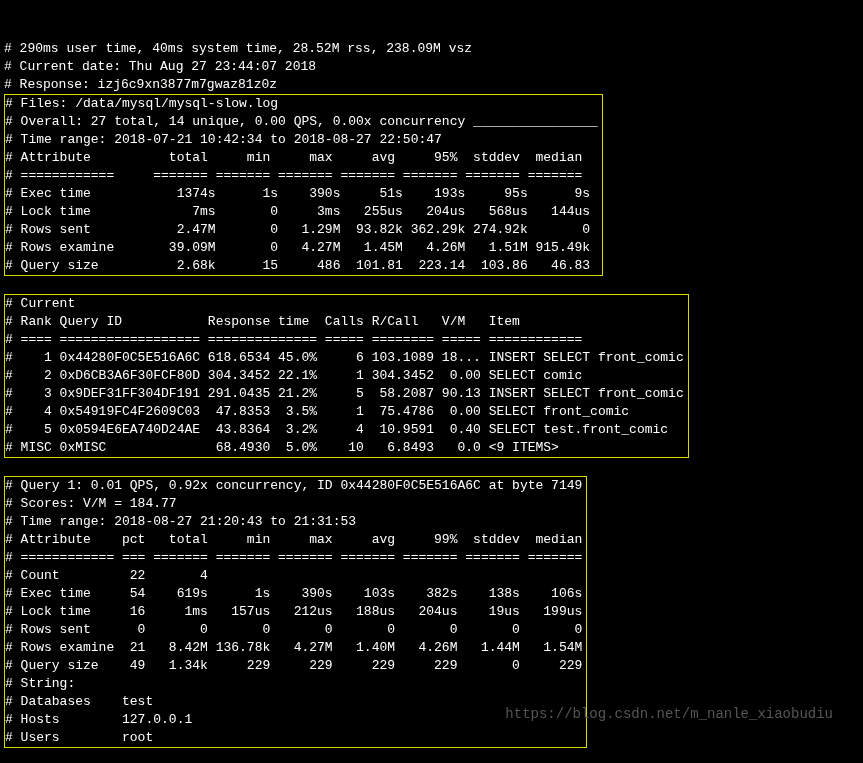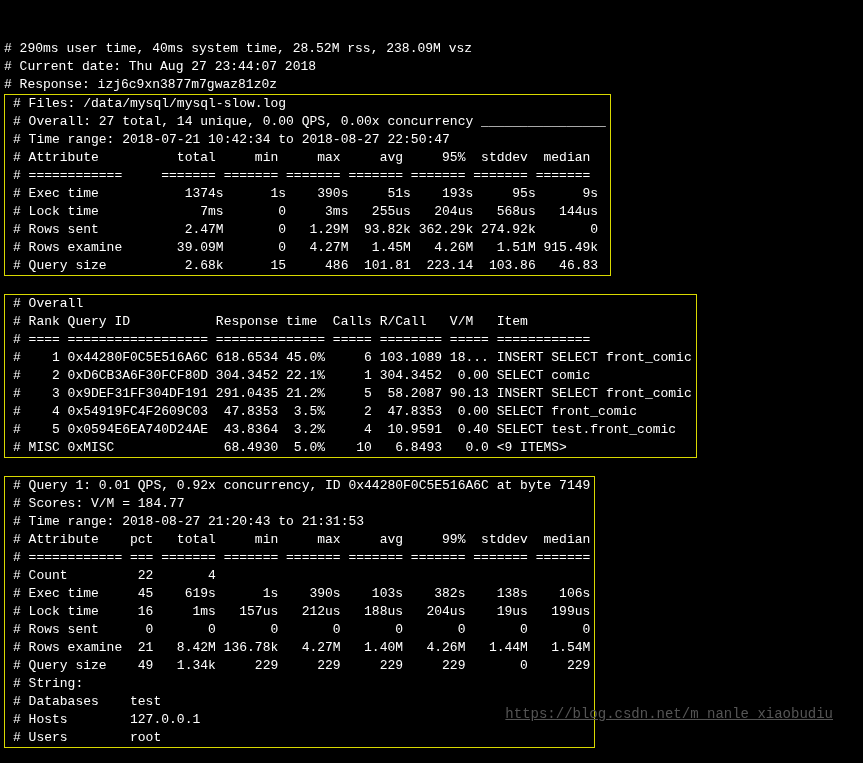--- a/index.html
+++ b/index.html
@@ -10,67 +10,66 @@
     line-height: 18px;
     margin: 0;
     padding: 4px;
     white-space: pre;
     width: 863px;
     box-sizing: border-box;
   }
   .box {
     border: 1px solid #d9d900;
     display: inline-block;
-    padding: 0 4px 0 8px;
+    padding: 0 4px 0 0;
     margin: 0;
   }
   .watermark {
     position: fixed;
     color: #555;
     font-size: 14px;
     right: 30px;
     bottom: 40px;
     pointer-events: none;
-    text-decoration: underline;
   }
 </style>
 </head>
 <body>
 
 <span># 290ms user time, 40ms system time, 28.52M rss, 238.09M vsz</span>
 <span># Current date: Thu Aug 27 23:44:07 2018</span>
 <span># Response: izj6c9xn3877m7gwaz81z0z</span>
 <span class="box"><span># Files: /data/mysql/mysql-slow.log</span>
 <span># Overall: 27 total, 14 unique, 0.00 QPS, 0.00x concurrency ________________</span>
 <span># Time range: 2018-07-21 10:42:34 to 2018-08-27 22:50:47</span>
 <span># Attribute          total     min     max     avg     95%  stddev  median</span>
 <span># ============     ======= ======= ======= ======= ======= ======= =======</span>
 <span># Exec time           1374s      1s    390s     51s    193s     95s      9s</span>
 <span># Lock time             7ms       0     3ms   255us   204us   568us   144us</span>
 <span># Rows sent           2.47M       0   1.29M  93.82k 362.29k 274.92k       0</span>
 <span># Rows examine       39.09M       0   4.27M   1.45M   4.26M   1.51M 915.49k</span>
 <span># Query size          2.68k      15     486  101.81  223.14  103.86   46.83</span></span>
 
-<span class="box"><span># Overall</span>
+<span class="box"><span># Current</span>
 <span># Rank Query ID           Response time  Calls R/Call   V/M   Item</span>
 <span># ==== ================== ============== ===== ======== ===== ============</span>
 <span>#    1 0x44280F0C5E516A6C 618.6534 45.0%     6 103.1089 18... INSERT SELECT front_comic</span>
 <span>#    2 0xD6CB3A6F30FCF80D 304.3452 22.1%     1 304.3452  0.00 SELECT comic</span>
 <span>#    3 0x9DEF31FF304DF191 291.0435 21.2%     5  58.2087 90.13 INSERT SELECT front_comic</span>
-<span>#    4 0x54919FC4F2609C03  47.8353  3.5%     2  47.8353  0.00 SELECT front_comic</span>
+<span>#    4 0x54919FC4F2609C03  47.8353  3.5%     1  75.4786  0.00 SELECT front_comic</span>
 <span>#    5 0x0594E6EA740D24AE  43.8364  3.2%     4  10.9591  0.40 SELECT test.front_comic</span>
 <span># MISC 0xMISC              68.4930  5.0%    10   6.8493   0.0 &lt;9 ITEMS&gt;</span></span>
 
 <span class="box"><span># Query 1: 0.01 QPS, 0.92x concurrency, ID 0x44280F0C5E516A6C at byte 7149</span>
 <span># Scores: V/M = 184.77</span>
 <span># Time range: 2018-08-27 21:20:43 to 21:31:53</span>
 <span># Attribute    pct   total     min     max     avg     99%  stddev  median</span>
 <span># ============ === ======= ======= ======= ======= ======= ======= =======</span>
 <span># Count         22       4</span>
-<span># Exec time     45    619s      1s    390s    103s    382s    138s    106s</span>
+<span># Exec time     54    619s      1s    390s    103s    382s    138s    106s</span>
 <span># Lock time     16     1ms   157us   212us   188us   204us    19us   199us</span>
 <span># Rows sent      0       0       0       0       0       0       0       0</span>
 <span># Rows examine  21   8.42M 136.78k   4.27M   1.40M   4.26M   1.44M   1.54M</span>
 <span># Query size    49   1.34k     229     229     229     229       0     229</span>
 <span># String:</span>
 <span># Databases    test</span>
 <span># Hosts        127.0.0.1</span>
 <span># Users        root</span></span>
 <div class="watermark">https://blog.csdn.net/m_nanle_xiaobudiu</div>
 

